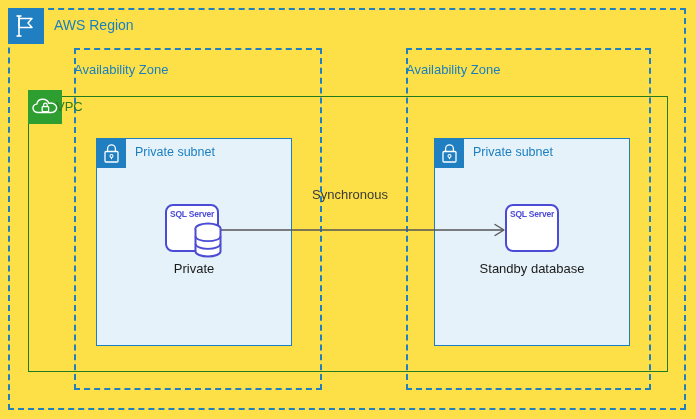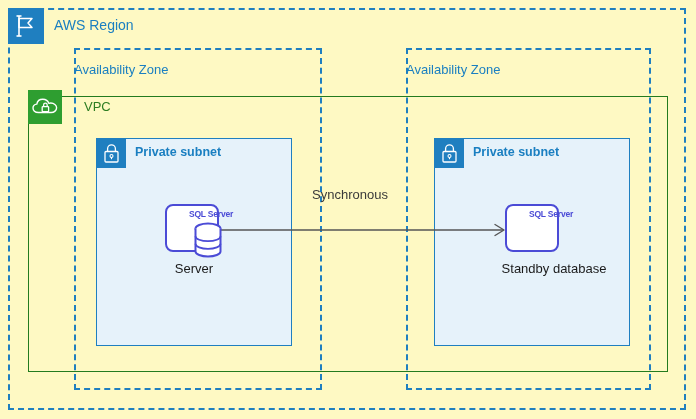--- a/index.html
+++ b/index.html
@@ -7,21 +7,21 @@
     padding: 0;
     background: #ffffff;
   }
   body {
     font-family: "Liberation Sans", sans-serif;
   }
   #canvas {
     position: relative;
     width: 696px;
     height: 419px;
-    background: #fef9c3;
+    background: #fde047;
     overflow: hidden;
   }
 
   
   .region-box {
     position: absolute;
     left: 8px;
     top: 8px;
     width: 678px;
     height: 402px;
@@ -78,21 +78,21 @@
   .vpc-icon {
     position: absolute;
     left: 28px;
     top: 90px;
     width: 34px;
     height: 34px;
     background: #2e9e30;
   }
   .vpc-label {
     position: absolute;
-    left: 84px;
+    left: 56px;
     top: 99px;
     font-size: 13px;
     color: #2e7d22;
     white-space: nowrap;
   }
 
   
   .subnet-box {
     position: absolute;
     top: 138px;
@@ -111,21 +111,20 @@
     height: 29px;
     background: #1f7fc0;
   }
   .subnet-label {
     position: absolute;
     left: 38px;
     top: 6px;
     font-size: 12.5px;
     color: #1a7fc1;
     white-space: nowrap;
-    font-weight: bold;
   }
 
   
   .node {
     position: absolute;
     width: 54px;
     height: 48px;
   }
   .node-primary { left: 165px; top: 204px; }
   .node-standby { left: 505px; top: 204px; }
@@ -143,41 +142,40 @@
   .node-text {
     position: absolute;
     left: 0;
     top: 5px;
     width: 100%;
     text-align: center;
     font-size: 8.5px;
     font-weight: bold;
     color: #4b4bd6;
     letter-spacing: -0.2px;
-    padding-left: 19px;
   }
   .cylinder {
     position: absolute;
     left: 28px;
     top: 18px;
     width: 30px;
     height: 36px;
   }
 
   
   .caption {
     position: absolute;
     font-size: 13px;
     color: #1a1a1a;
     text-align: center;
     line-height: 17px;
     white-space: nowrap;
   }
   .caption-primary { left: 96px;  top: 260px; width: 196px; }
-  .caption-standby { left: 434px; top: 260px; width: 196px; padding-left: 22px; }
+  .caption-standby { left: 434px; top: 260px; width: 196px; }
 
   
   .arrow-svg {
     position: absolute;
     left: 215px;
     top: 218px;
     width: 300px;
     height: 26px;
   }
   .repl-label {
@@ -267,21 +265,21 @@
     <div class="node-shape"></div>
     <div class="node-text">SQL Server</div>
     <svg class="cylinder" viewBox="0 0 30 36">
       <ellipse cx="15" cy="6.5" rx="12.5" ry="5" fill="#ffffff" stroke="#4b4bd6" stroke-width="2"></ellipse>
       <path d="M2.5 6.5 L2.5 29.5 A12.5 5 0 0 0 27.5 29.5 L27.5 6.5" fill="#ffffff" stroke="#4b4bd6" stroke-width="2"></path>
       <path d="M2.5 14.2 A12.5 5 0 0 0 27.5 14.2" fill="none" stroke="#4b4bd6" stroke-width="1.8"></path>
       <path d="M2.5 21.8 A12.5 5 0 0 0 27.5 21.8" fill="none" stroke="#4b4bd6" stroke-width="1.8"></path>
     </svg>
   </div>
   <div class="caption caption-primary">
-    <div>Server</div>
+    <div>Private</div>
   </div>
 
   <div class="node node-standby">
     <div class="node-shape"></div>
     <div class="node-text">SQL Server</div>
   </div>
   <div class="caption caption-standby">
     <div>Standby database</div>
   </div>
 

